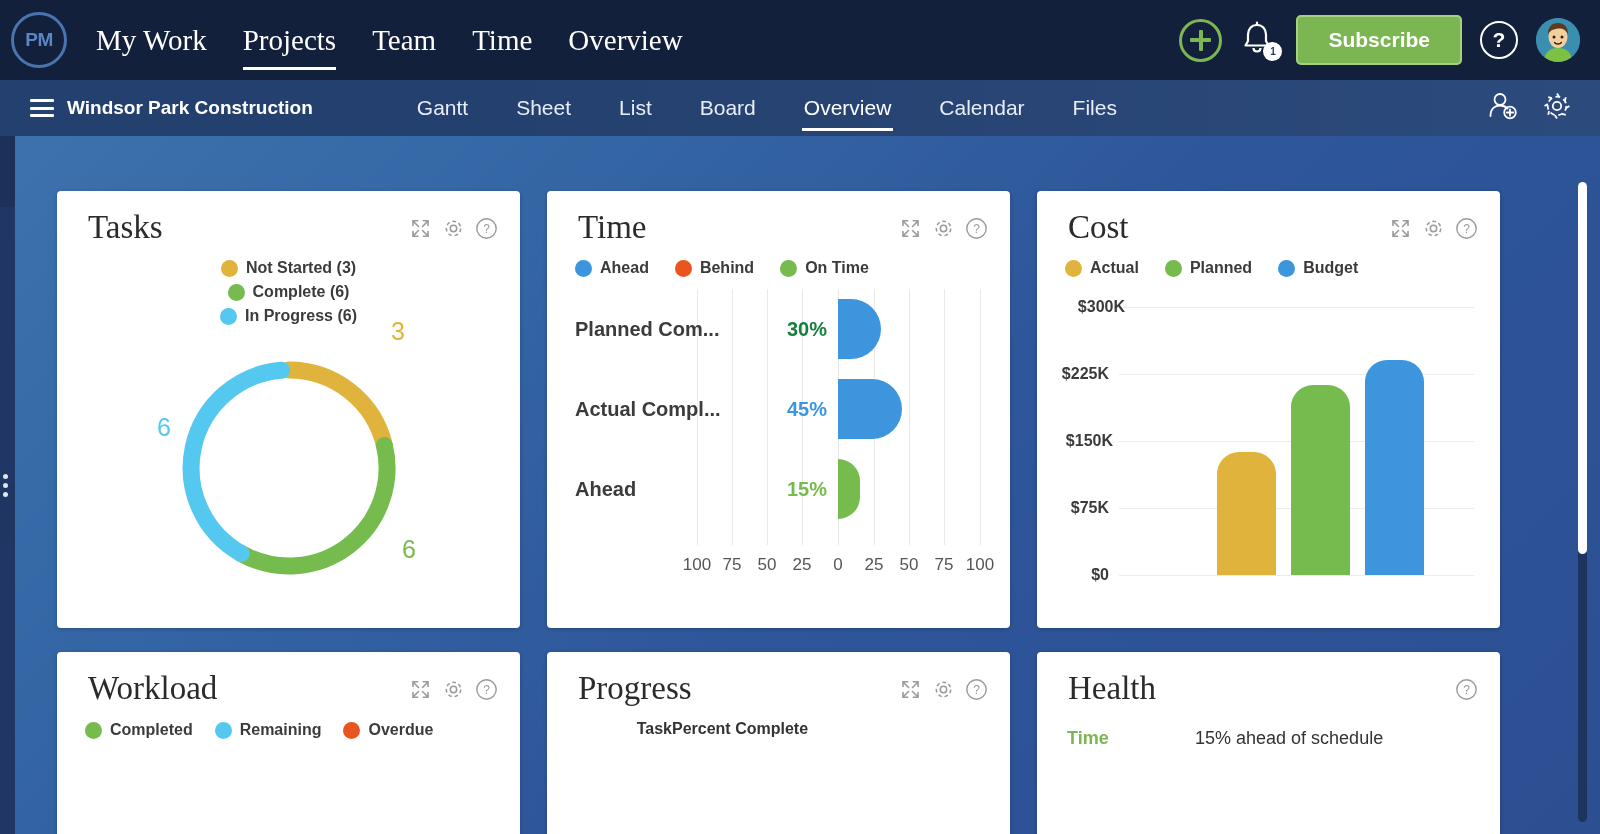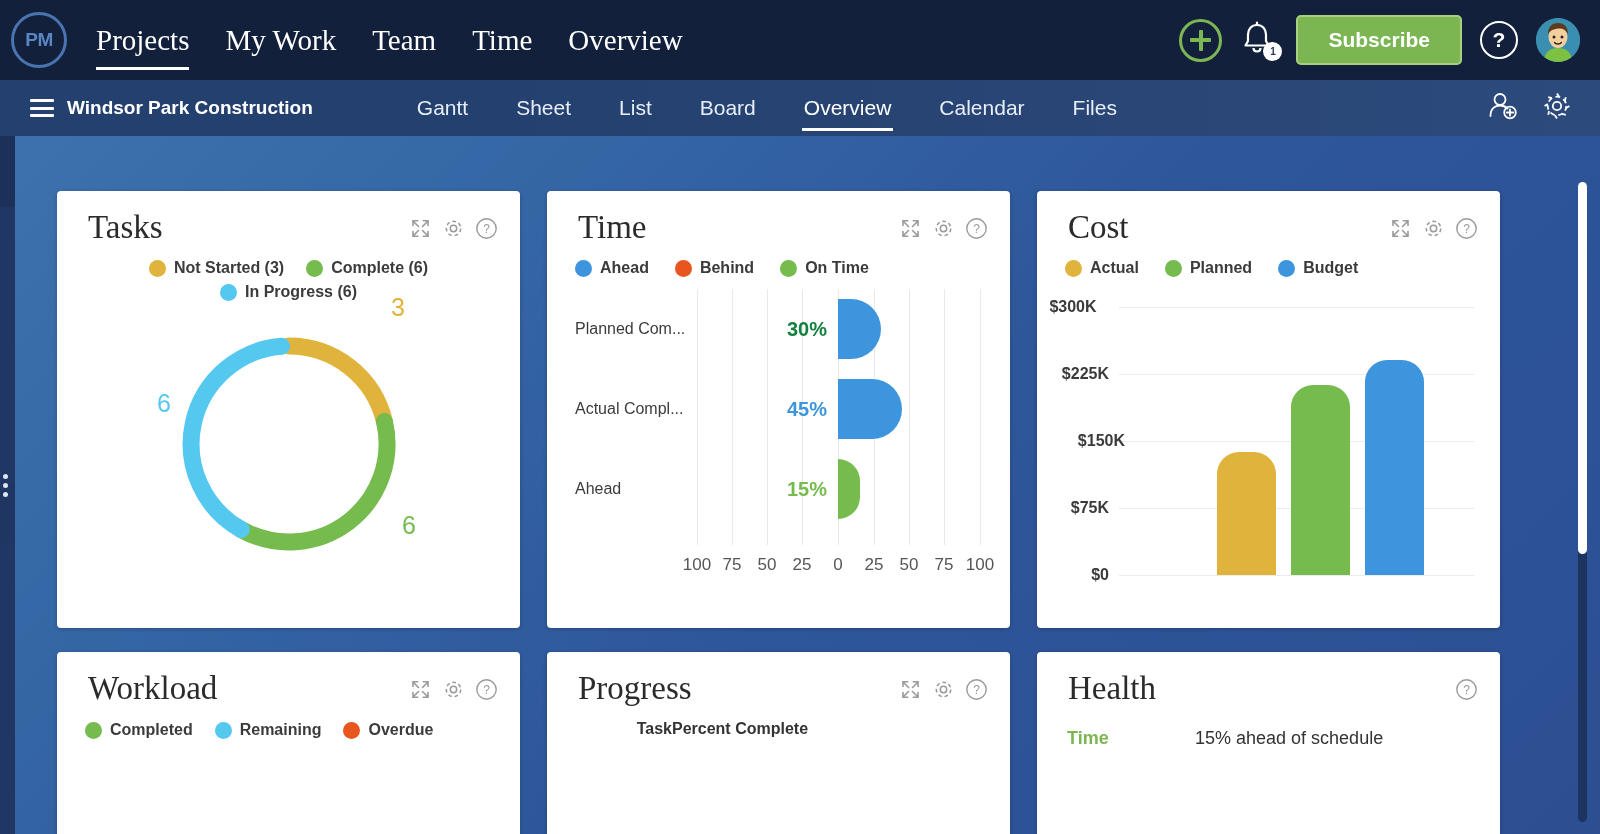--- a/index.html
+++ b/index.html
@@ -181,21 +181,21 @@
 
   
   .donut-area { position: relative; height: 300px; }
   .donut-num { position: absolute; font-size: 25px; font-weight: normal; font-family:"Liberation Sans",sans-serif; }
 
   
   .tchart { position: relative; margin: 12px 0 0 0; height: 300px; }
   .tgrid { position: absolute; top: 0; bottom: 44px; width: 1px; background: #e9e9e9; }
   .trow { position: absolute; left: 0; right: 0; height: 80px; }
   .trow-label { position: absolute; left: 28px; top: 50%; transform: translateY(-50%);
-                font-size: 16px; font-weight: normal; color: #3b3b3b; white-space: nowrap; }
+                font-size: 20px; font-weight: bold; color: #3b3b3b; white-space: nowrap; }
   .trow-val { position: absolute; top: 50%; transform: translateY(-50%);
               font-size: 20px; font-weight: bold; white-space: nowrap; }
   .tbar { position: absolute; top: 50%; transform: translateY(-50%); height: 60px;
           border-radius: 0 30px 30px 0; }
   .taxis { position: absolute; left: 0; right: 0; bottom: 10px; height: 24px; }
   .tick { position: absolute; font-size: 17px; color: #555; transform: translateX(-50%); }
 
   
   .cchart { position: relative; margin-top: 14px; height: 310px; }
   .cgrid { position: absolute; left: 82px; right: 26px; height: 1px; background: #ececec; }
@@ -211,22 +211,22 @@
   .health-val { font-size: 18px; color: #333; }
 </style>
 </head>
 <body>
 
 <div class="topnav">
   <div class="logo-wrap">
     <div class="logo-circle">PM</div>
   </div>
   <div class="mainmenu">
+    <div class="mainmenu-item">My Work</div>
     <div class="mainmenu-item active">Projects</div>
-    <div class="mainmenu-item">My Work</div>
     <div class="mainmenu-item">Team</div>
     <div class="mainmenu-item">Time</div>
     <div class="mainmenu-item">Overview</div>
   </div>
 
   <div class="topnav-right">
     <div class="plus-btn"></div>
 
     <div class="bell-wrap">
       <svg width="34" height="36" viewBox="0 0 34 36" style="position:absolute;top:2px;left:0;">
@@ -336,21 +336,21 @@
         </div>
         <div class="ic">
           <svg width="23" height="23" viewBox="0 0 23 23">
               <circle cx="11.5" cy="11.5" r="9.7" fill="none" stroke="#9a9a9a" stroke-width="1.4"></circle>
             <text x="11.5" y="16.2" text-anchor="middle" font-size="12" font-family="Liberation Sans, sans-serif" fill="#9a9a9a">?</text>
             </svg>
         </div>
       </div>
     </div>
 
-    <div class="legend" style="padding-top:14px;">
+    <div class="legend" style="padding-top:14px;flex-direction:column;">
       <div class="legend-item">
         <span class="dot" style="background:#e0b43c"></span>
         <span class="legend-label">Not Started (3)</span>
       </div>
       <div class="legend-item">
         <span class="dot" style="background:#75bb4d"></span>
         <span class="legend-label">Complete (6)</span>
       </div>
       <div class="legend-item" style="flex-basis:100%;justify-content:center;">
         <span class="dot" style="background:#55c8f0"></span>
@@ -511,23 +511,23 @@
     </div>
 
     <div class="cchart">
 
       <div class="cgrid" style="top:16px;"></div>
       <div class="cgrid" style="top:83px;"></div>
       <div class="cgrid" style="top:150px;"></div>
       <div class="cgrid" style="top:217px;"></div>
       <div class="cgrid" style="top:284px;"></div>
 
-      <div class="clabel" style="top:16px; left:0;text-align:center;">$300K</div>
+      <div class="clabel" style="top:16px; left:16px;">$300K</div>
       <div class="clabel" style="top:83px; left:0;">$225K</div>
-      <div class="clabel" style="top:150px; left:16px;">$150K</div>
+      <div class="clabel" style="top:150px; left:4px;">$150K</div>
       <div class="clabel" style="top:217px; left:0;">$75K</div>
       <div class="clabel" style="top:284px; left:0;">$0</div>
 
       <div style="position:absolute; left:82px; right:26px; top:16px; height:268px;">
         <div class="cbar" style="left:98px; width:59px; height:123px; background:#e0b43c;"></div>
         <div class="cbar" style="left:172px; width:59px; height:190px; background:#75bb4d;"></div>
         <div class="cbar" style="left:246px; width:59px; height:215px; background:#3d96dd;"></div>
       </div>
     </div>
   </div>

